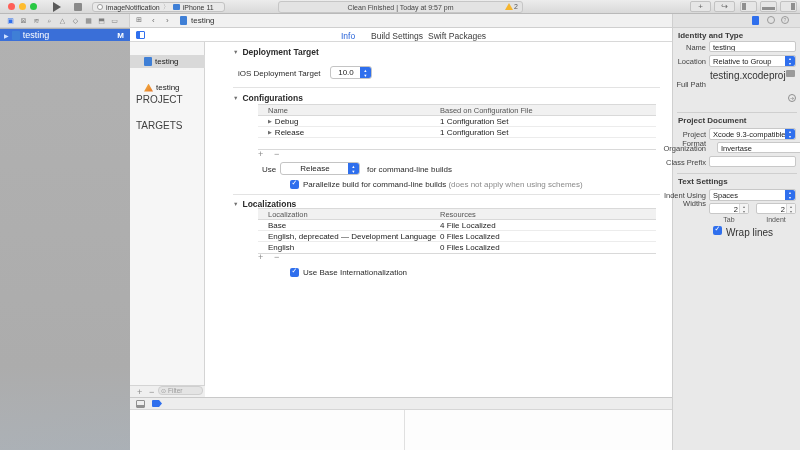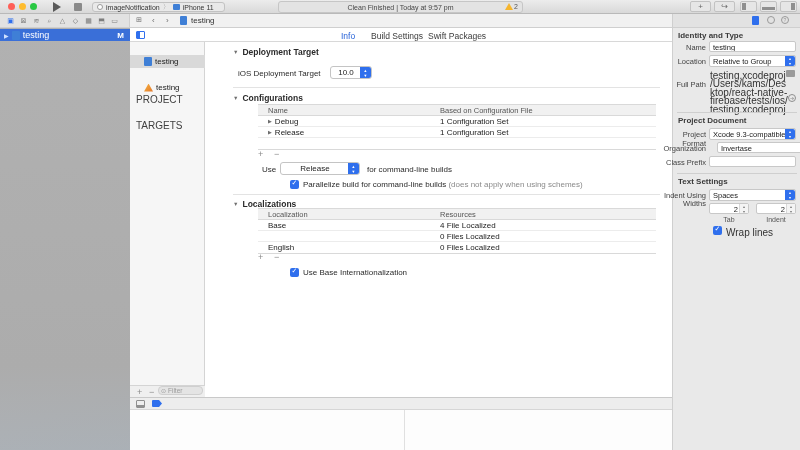--- a/index.html
+++ b/index.html
@@ -251,20 +251,21 @@
       <div class="xtable" style="top:166px">
         <div class="xt-header">
           <span style="left:10px">Localization</span>
           <span class="col2pos">Resources</span>
         </div>
         <div class="xt-row">
           <span class="c1">Base</span>
           <span class="c2">4 File Localized</span>
         </div>
         <div class="xt-row">
+          <span class="c1">English, deprecated — Development Language</span>
           <span class="c2">0 Files Localized</span>
         </div>
         <div class="xt-row">
           <span class="c1">English</span>
           <span class="c2">0 Files Localized</span>
         </div>
       </div>
       <span class="pm" style="position:absolute;left:53px;top:210px">+</span>
       <span class="pm" style="position:absolute;left:69px;top:210px">−</span>
 
@@ -284,21 +285,20 @@
   <div class="abs inspector">
 
     <div class="insp-sect" style="top:3px">Identity and Type</div>
     <div class="insp-lbl" style="left:0px;top:15px">Name</div>
     <div class="insp-field" style="left:36px;top:13px;width:87px">testing</div>
     <div class="insp-lbl" style="left:0px;top:29px">Location</div>
     <div class="insp-dd" style="left:36px;top:27px;width:87px">Relative to Group</div>
     <div class="insp-static" style="left:37px;top:42px">testing.xcodeproj</div>
     <div class="foldericon" style="left:113px;top:42px"></div>
     <div class="insp-lbl" style="left:0px;top:52px">Full Path</div>
-    <div class="insp-static path" style="left:37px;top:52px">/Users/kams/Desktop/react-native-firebase/tests/ios/testing.xcodeproj</div>
     <div class="circlearrow" style="left:115px;top:66px">➔</div>
     <div class="insp-div" style="top:84px"></div>
 
     <div class="insp-sect" style="top:88px">Project Document</div>
     <div class="insp-lbl" style="left:-14px;top:102px;width:47px">Project Format</div>
     <div class="insp-dd" style="left:36px;top:100px;width:87px;padding-right:9px">Xcode 9.3-compatible</div>
     <div class="insp-lbl" style="left:-14px;top:116px;width:47px">Organization</div>
     <div class="insp-field" style="left:44px;top:114px;width:87px">Invertase</div>
     <div class="insp-lbl" style="left:-14px;top:130px;width:47px">Class Prefix</div>
     <div class="insp-field" style="left:36px;top:128px;width:87px"></div>

